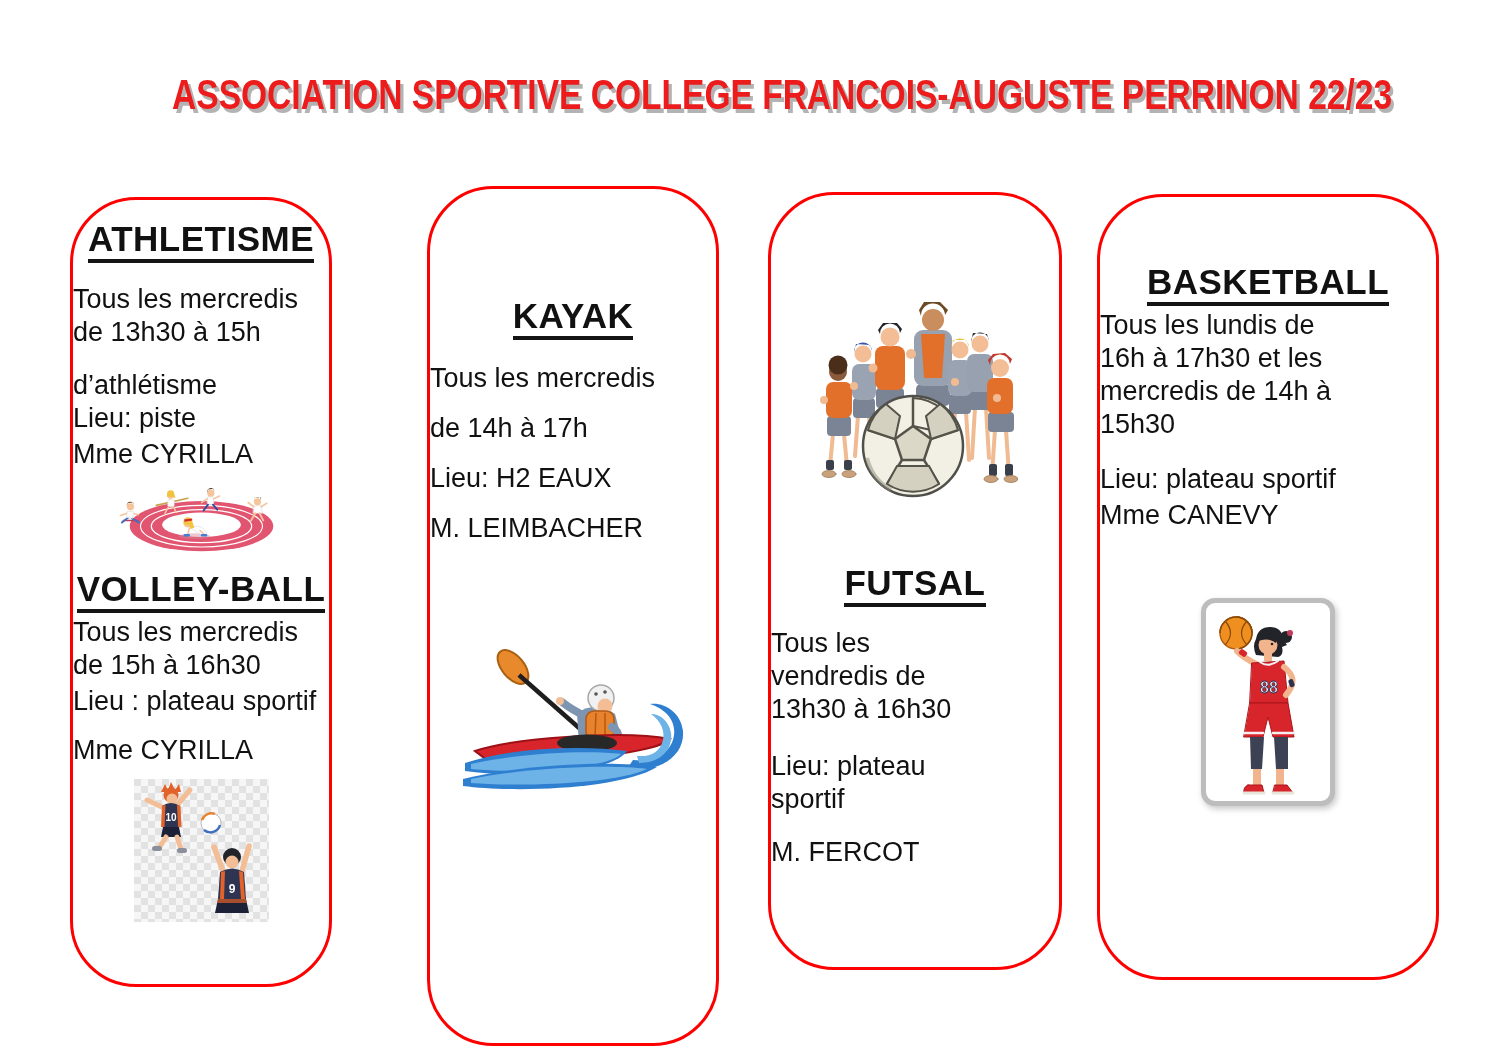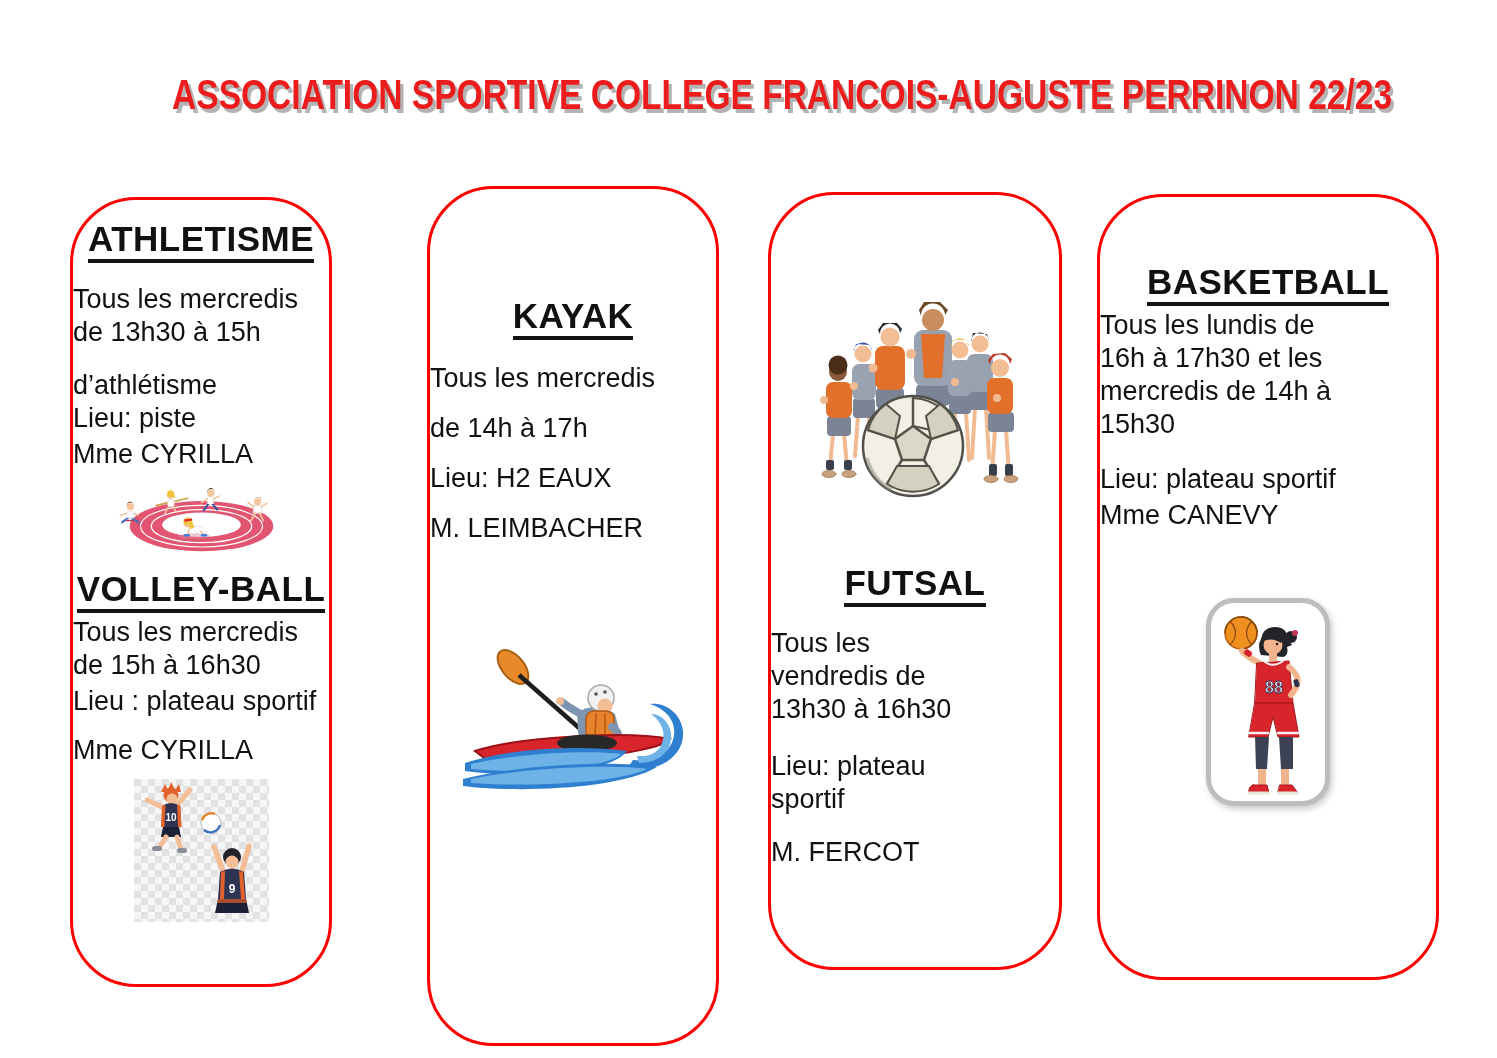--- a/index.html
+++ b/index.html
@@ -30,21 +30,21 @@
   .line { display:block; }
   .fig { display:block; margin-left:auto; margin-right:auto; }
 
   .mt12{margin-top:12px} .mt16{margin-top:16px} .mt17{margin-top:17px}
   .mt18{margin-top:3px} .mt20{margin-top:20px} .mt21{margin-top:21px}
   .mt22{margin-top:22px} .mt24{margin-top:24px} .mt66{margin-top:66px}
   .mt67{margin-top:67px} .mt74{margin-top:67px} .mt93{margin-top:93px}
   .mt98{margin-top:98px} .mt109{margin-top:109px}
 
   .bb-frame {
-    width:124px; height:208px; border:5px solid #bdbdbd; border-radius:28px;
+    width:134px; height:208px; border:5px solid #bdbdbd; border-radius:14px;
     background:#fff; box-shadow:2px 3px 6px rgba(0,0,0,0.22); overflow:hidden;
   }
 </style>
 </head>
 <body>
 
 <div class="page">
 
   <div class="title-wrap">
     <span class="title">ASSOCIATION SPORTIVE COLLEGE FRANCOIS-AUGUSTE PERRINON 22/23</span>

